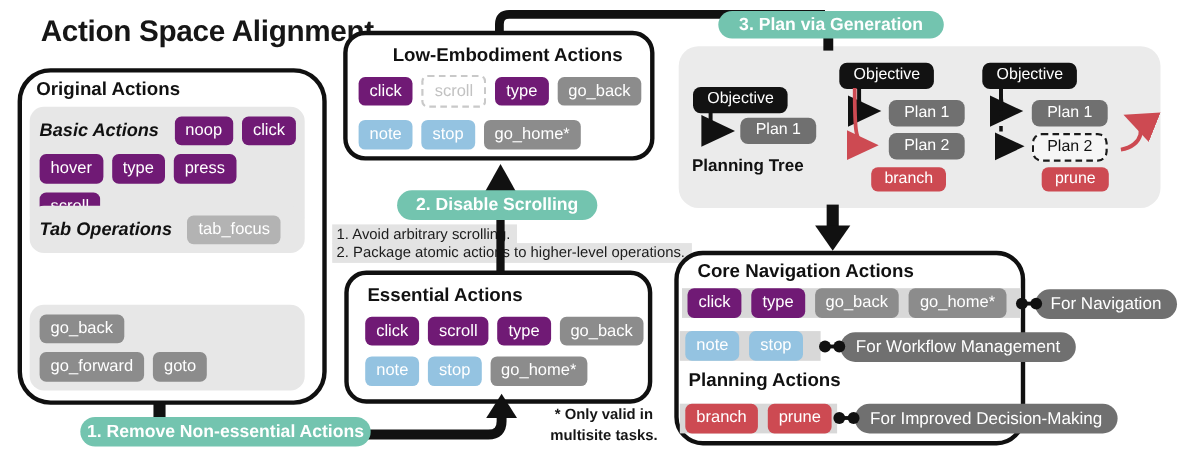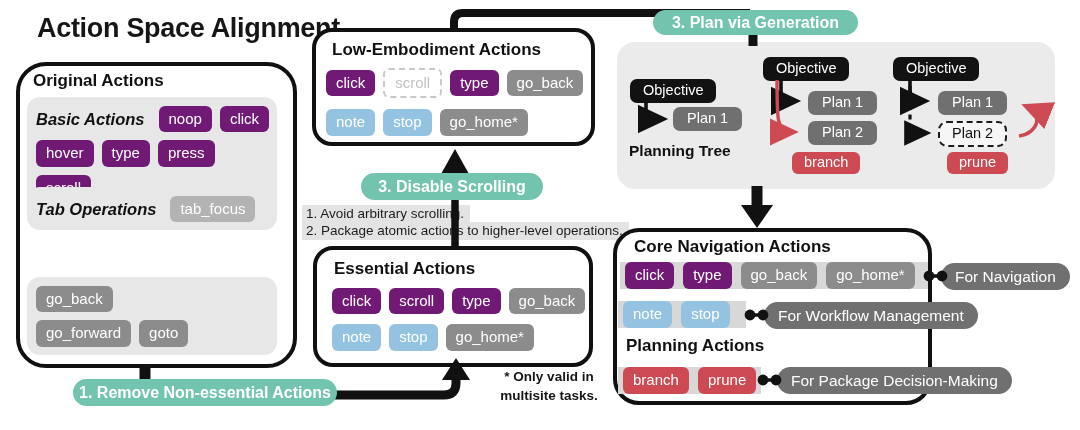--- a/index.html
+++ b/index.html
@@ -86,21 +86,21 @@
   <div class="abs group" style="left:27px;top:277px;width:250px;">
     <div class="prow">
       <span class="pill p-gray">go_back</span>
     </div>
     <div class="prow">
       <span class="pill p-gray">go_forward</span>
       <span class="pill p-gray">goto</span>
     </div>
   </div>
 
-  <div class="abs frame round18" style="left:312px;top:28px;width:283px;height:118px;">
+  <div class="abs frame round18" style="left:312px;top:28px;width:283px;height:118px;text-align:center;">
     <div class="box-heading" style="margin:8px 0 0 16px;">Low-Embodiment Actions</div>
     <div class="prow" style="margin:8px 0 0 10px;">
       <span class="pill p-blue">click</span>
       <span class="pill p-dashed">scroll</span>
       <span class="pill p-blue">type</span>
       <span class="pill p-gray">go_back</span>
     </div>
     <div class="prow" style="margin:11px 0 0 10px;">
       <span class="pill p-lblue">note</span>
       <span class="pill p-lblue">stop</span>
@@ -167,21 +167,21 @@
     <span class="pill p-lblue">stop</span>
   </div>
   <div class="abs ann-pill" style="left:764px;top:302px;height:27px;">For Workflow Management</div>
 
   <div class="abs box-heading" style="left:626px;top:336px;">Planning Actions</div>
 
   <div class="abs strip" style="left:618px;top:367px;width:143px;height:27px;">
     <span class="pill p-red">branch</span>
     <span class="pill p-red">prune</span>
   </div>
-  <div class="abs ann-pill" style="left:777px;top:367px;height:27px;">For Package Decision-Making</div>
+  <div class="abs ann-pill" style="left:777px;top:367px;height:27px;">For Improved Decision-Making</div>
 
   <svg class="overlay" width="1080" height="430" viewBox="0 0 1080 430">
     <defs>
       <marker id="ab" markerWidth="9" markerHeight="9" refX="6.5" refY="4" orient="auto">
         <path d="M0,0 L8.5,4 L0,8 z" fill="#111"></path>
       </marker>
       <marker id="ar" markerWidth="9" markerHeight="9" refX="6.5" refY="4" orient="auto">
         <path d="M0,0 L8.5,4 L0,8 z" fill="#cd4a52"></path>
       </marker>
     </defs>
@@ -227,16 +227,16 @@
       <circle cx="763" cy="315" r="5.4" fill="#111" stroke="none"></circle>
     </g>
     <g stroke="#111" stroke-width="3.5">
       <line x1="763" y1="380" x2="775" y2="380"></line>
       <circle cx="763" cy="380" r="5.4" fill="#111" stroke="none"></circle>
       <circle cx="776" cy="380" r="5.4" fill="#111" stroke="none"></circle>
     </g>
   </svg>
 
   <div class="abs badge" style="left:73px;top:379px;width:264px;height:27px;">1. Remove Non-essential Actions</div>
-  <div class="abs badge" style="left:361px;top:173px;width:182px;height:27px;">3. Disable Scrolling</div>
+  <div class="abs badge" style="left:361px;top:173px;width:182px;height:27px;">2. Disable Scrolling</div>
   <div class="abs badge" style="left:653px;top:10px;width:205px;height:25px;">3. Plan via Generation</div>
 
 </div>
 
 </body></html>

